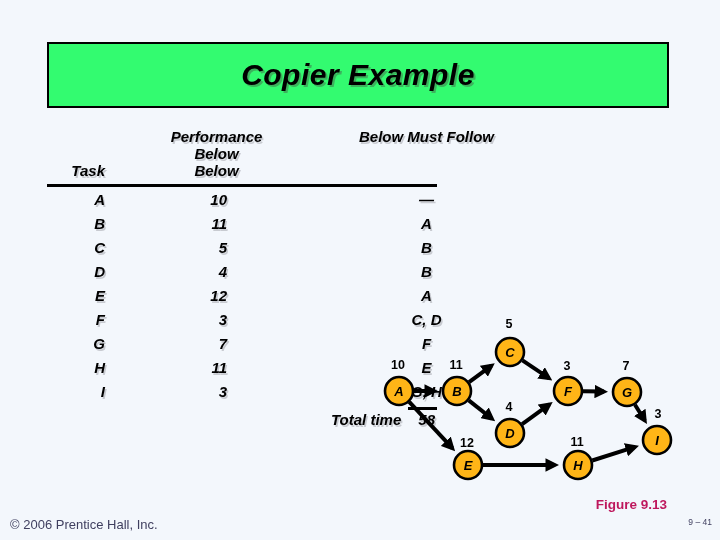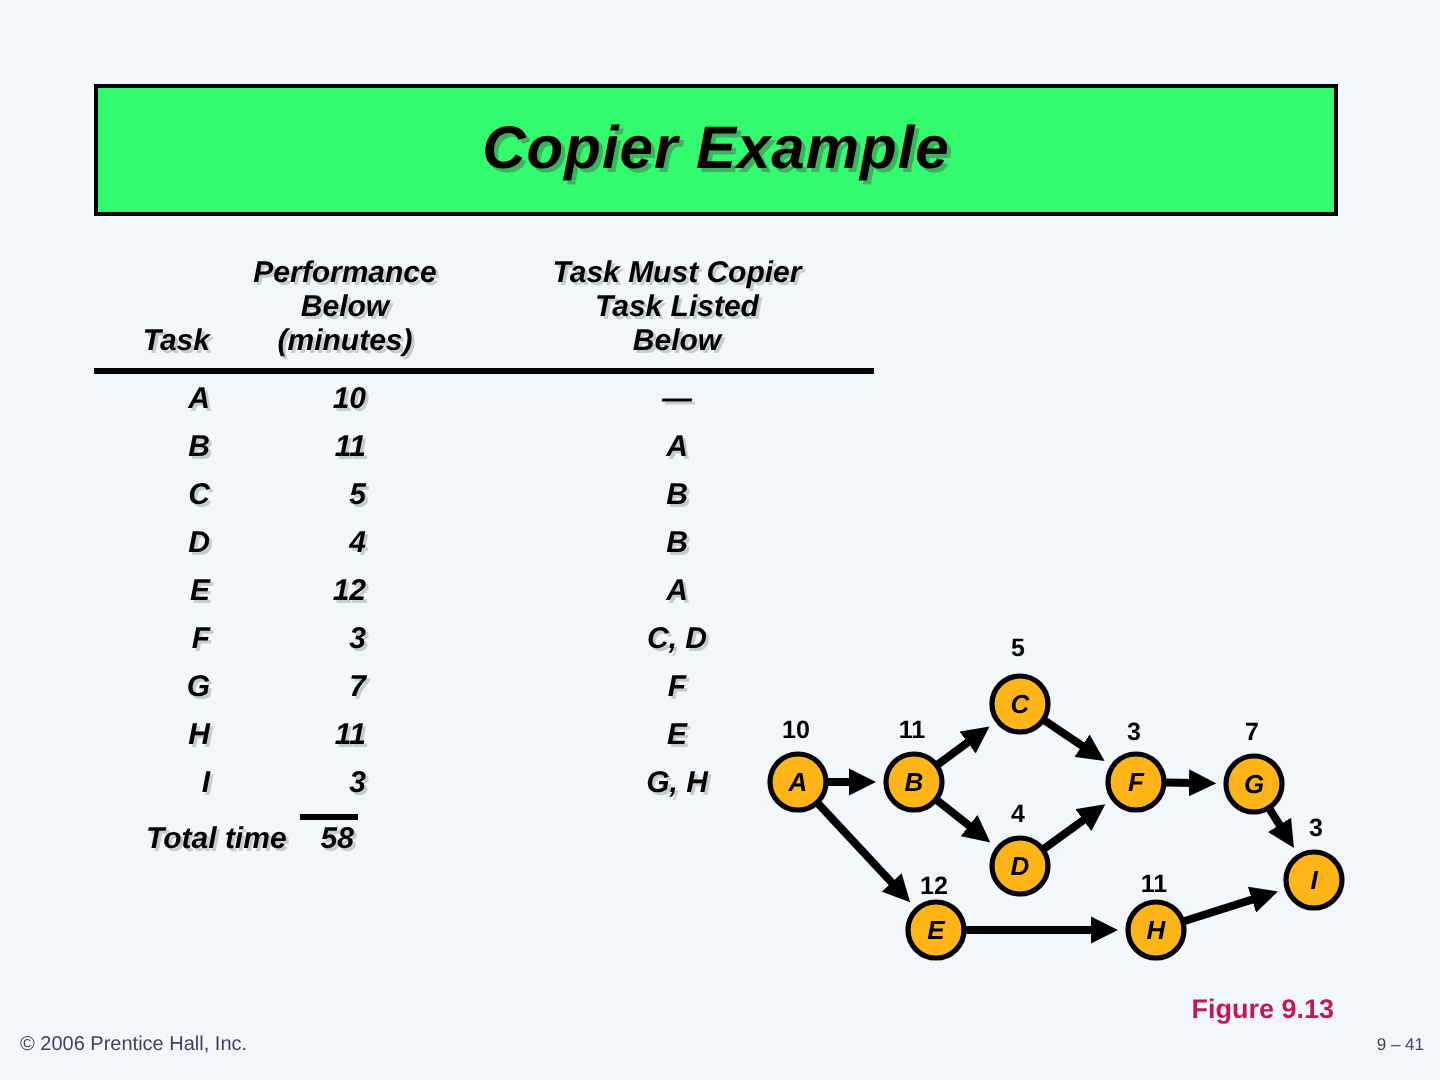--- a/index.html
+++ b/index.html
@@ -19,78 +19,77 @@
     font-size:30px;font-weight:bold;font-style:italic;
     text-shadow:2px 2px 0 rgba(70,90,70,0.45);
     letter-spacing:0.5px;
   }
   
   .tbl{
     position:absolute;left:47px;top:128px;width:390px;
     font-weight:bold;font-style:italic;font-size:15px;line-height:17px;
     text-shadow:1.5px 1.5px 0 rgba(120,120,130,0.35);
   }
-  .hline,.trow{display:grid;grid-template-columns:58px 135px 197px;}
+  .hline,.trow{display:grid;grid-template-columns:58px 135px 197px;gap:44px;}
   .c1{text-align:right;}
   .c2h,.c3h{text-align:center;}
   .c2{text-align:right;padding-right:57px;}
   .c3{text-align:center;}
   .hrule{height:3px;background:#000;margin-top:5px;width:390px;}
   .trow{line-height:24px;}
   .tbody{margin-top:1px;}
   .total{
     display:flex;align-items:flex-end;margin-left:26px;margin-top:3px;
     line-height:17px;
+    justify-content:flex-end;
   }
   .tv{
     margin-left:7px;border-top:3px solid #000;padding:1px 2px 0 10px;
   }
   
   #net{position:absolute;left:380px;top:300px;}
   #net text{font-family:"Liberation Sans",sans-serif;}
   .node-letter{font-size:13px;font-weight:bold;font-style:italic;}
   .node-time{font-size:12.5px;font-weight:bold;}
   
   .fig{
     position:absolute;right:53px;top:497px;
     font-size:13.5px;font-weight:bold;color:#be185d;text-align:center;
   }
   .copy{
     position:absolute;left:10px;top:517px;
-    font-size:10px;color:#3f3f5f;
+    font-size:13px;color:#3f3f5f;
   }
   .pageno{
     position:absolute;right:8px;top:517px;
     font-size:8.5px;color:#3f3f5f;
   }
 </style>
 </head>
 <body>
 
 <div class="page">
 
   <div class="banner">
     <span>Copier Example</span>
   </div>
 
   <div class="tbl">
     <div>
       <div class="hline">
         <div class="c1"></div>
         <div class="c2h">Performance</div>
-        <div class="c3h">Task Must Copier</div>
+        <div class="c3h">Below Must Follow</div>
       </div>
       <div class="hline">
         <div class="c1"></div>
         <div class="c2h">Below</div>
-        <div class="c3h">Task Listed</div>
       </div>
       <div class="hline">
         <div class="c1">Task</div>
-        <div class="c2h">(minutes)</div>
         <div class="c3h">Below</div>
       </div>
       <div class="hrule"></div>
     </div>
 
     <div class="tbody">
         <div class="trow">
           <div class="c1">A</div>
           <div class="c2">10</div>
           <div class="c3">—</div>

